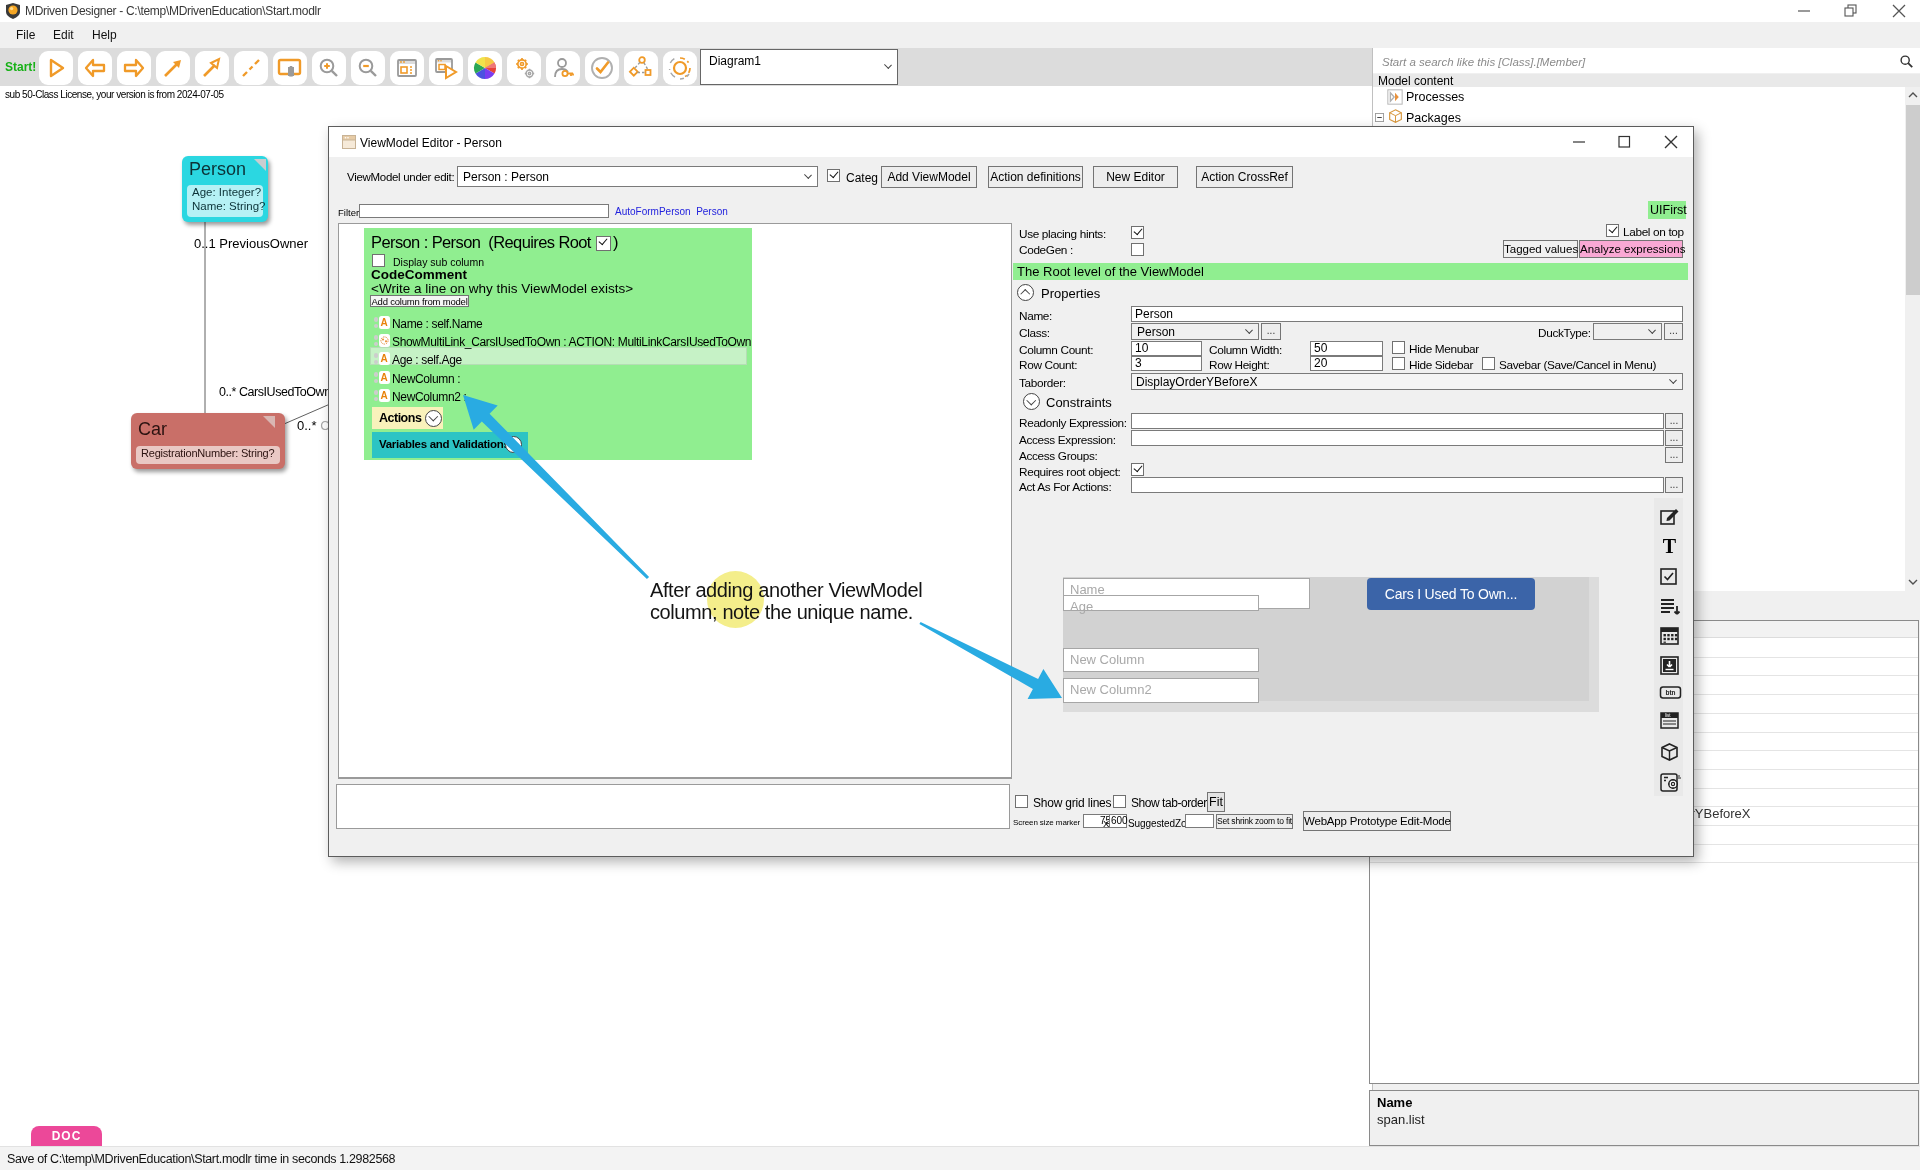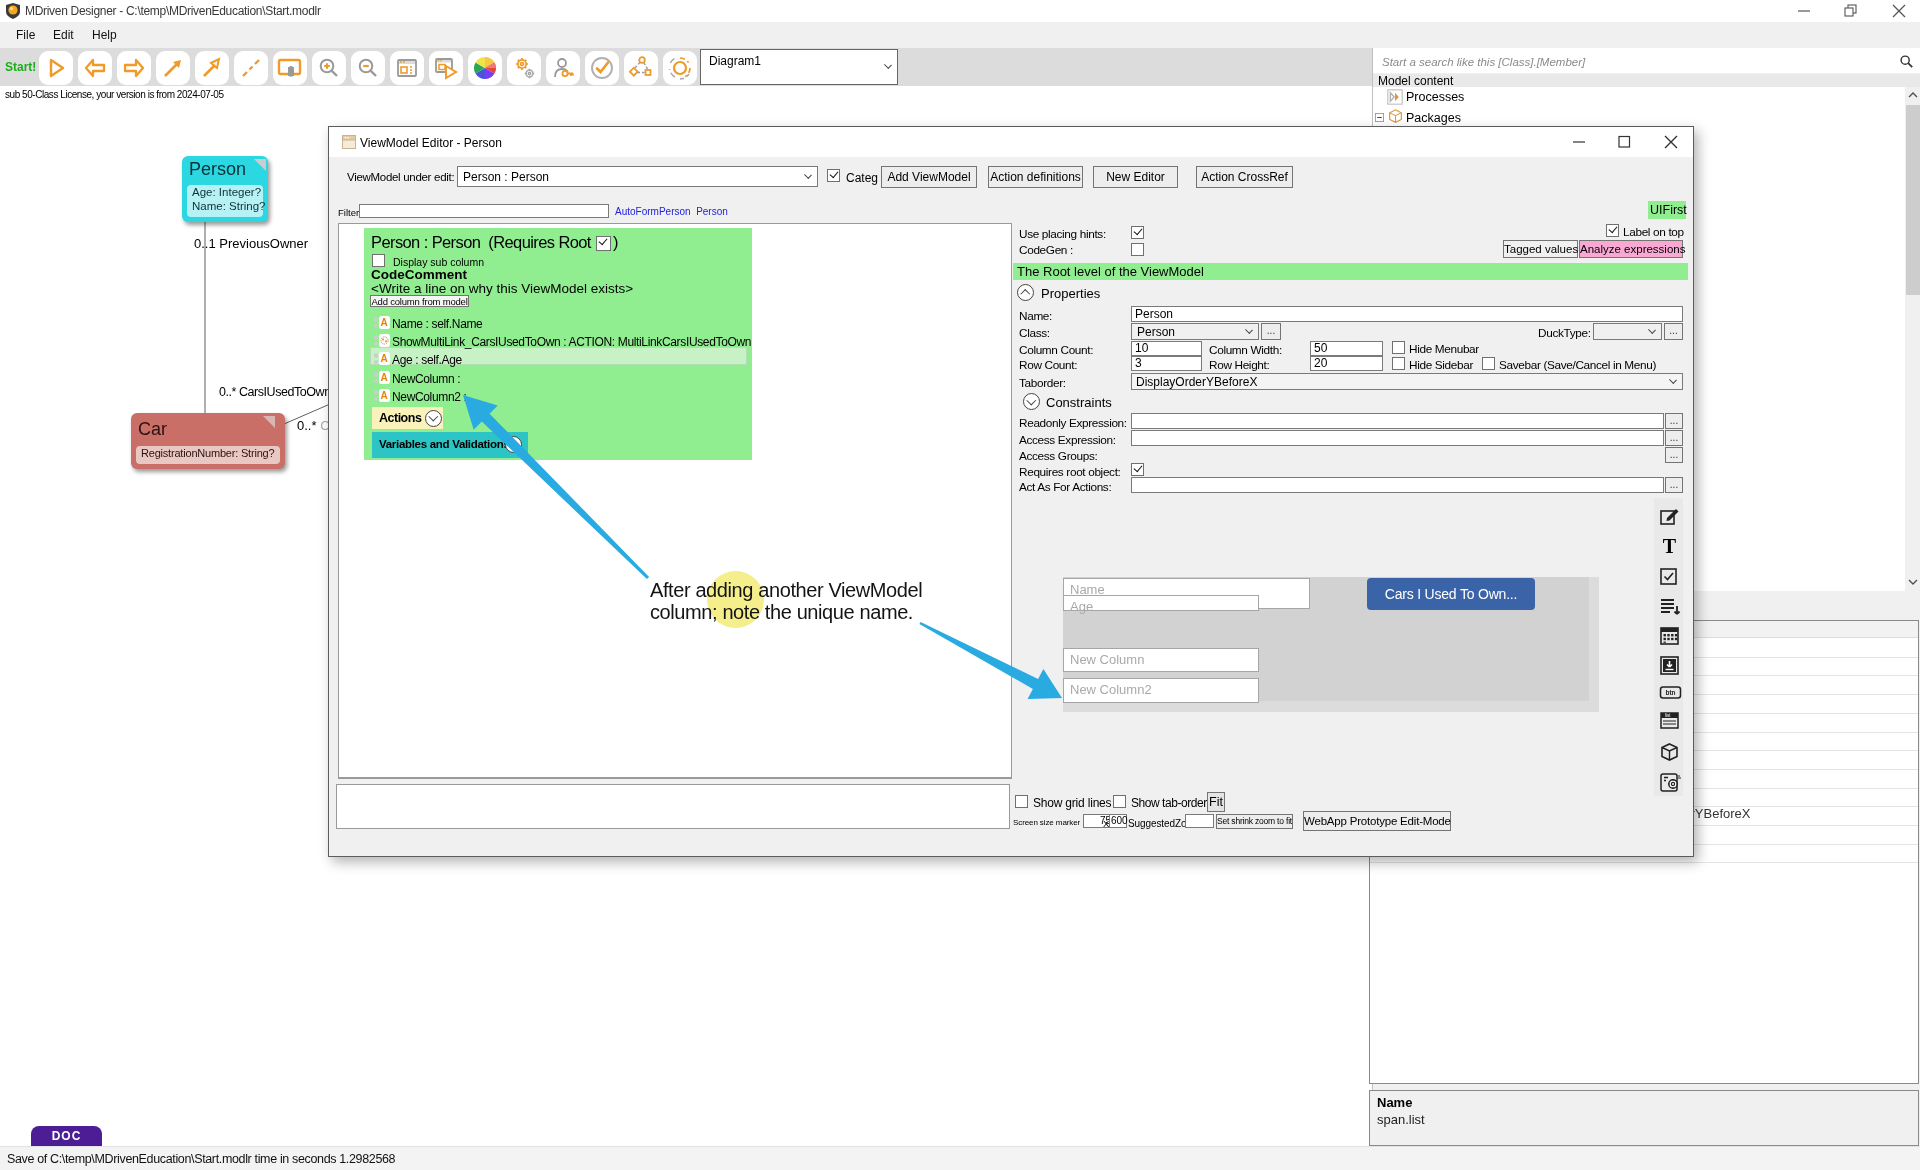--- a/index.html
+++ b/index.html
@@ -225,21 +225,21 @@
   <div class="ttl">Person</div>
   <div class="inner" style="left:5px;top:29px;width:76px;height:32px;background:#b5f1f5;color:#0c3237">Age: Integer?<br>Name: String?</div>
 </div>
 <div class="clsbox" style="left:131px;top:413px;width:154px;height:56px;background:#c96f68;">
   <svg class="abs" style="right:9px;top:1px" width="15" height="15">
       <path d="M2 2 L14 2 L14 14 Z" fill="#d9b6b2"></path>
     </svg>
   <div class="ttl" style="color:#2b1210;top:6px">Car</div>
   <div class="inner" style="left:5px;top:33px;width:144px;height:18px;background:#e9c8c4;color:#2b1210;font-size:11px;letter-spacing:-0.2px">RegistrationNumber: String?</div>
 </div>
-<div class="abs" style="left:31px;top:1126px;width:71px;height:20px;background:#4c1d95;border-radius:8px 8px 0 0;
+<div class="abs" style="left:31px;top:1126px;width:71px;height:20px;background:#ec4899;border-radius:8px 8px 0 0;
   color:#fff;font-weight:bold;font-size:12px;text-align:center;line-height:20px;letter-spacing:1px">DOC</div>
 
 <div id="rightpanel">
   <div class="abs" style="left:0;top:0;width:548px;height:25px;background:#fff">
     <span style="position:absolute;left:9px;top:8px;font-size:11.5px;font-style:italic;color:#8a8a8a">Start a search like this [Class].[Member]</span>
     <svg class="abs" style="left:526px;top:6px" width="15" height="15" viewBox="0 0 17 17">
       <circle cx="7" cy="7" r="4.6" fill="none" stroke="#333" stroke-width="1.6"></circle>
       <line x1="10.4" y1="10.4" x2="15" y2="15" stroke="#333" stroke-width="2"></line>
     </svg>
   </div>

